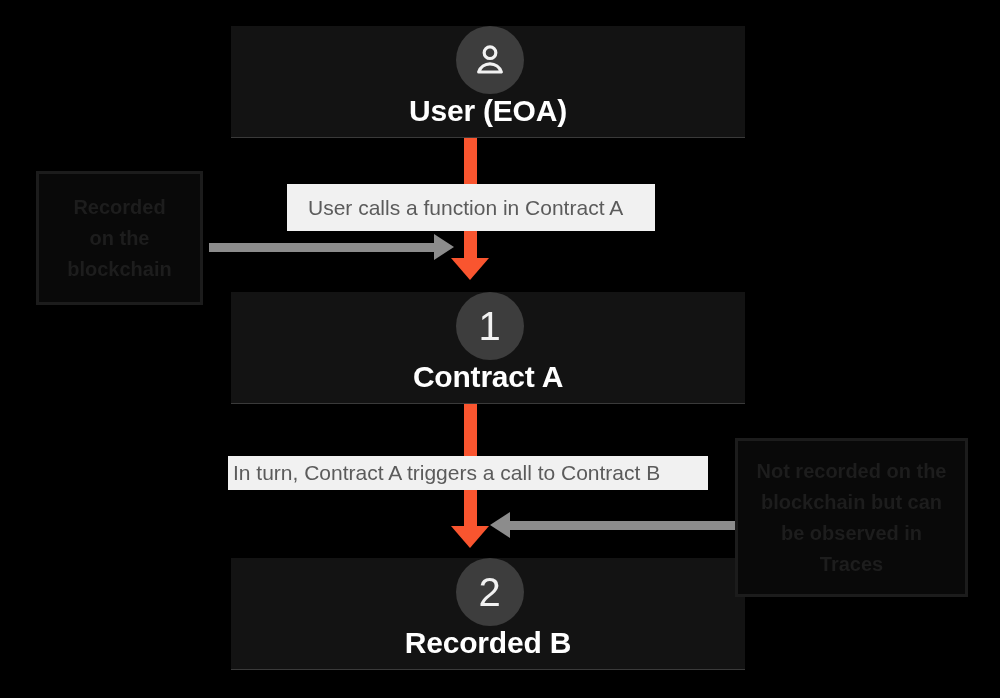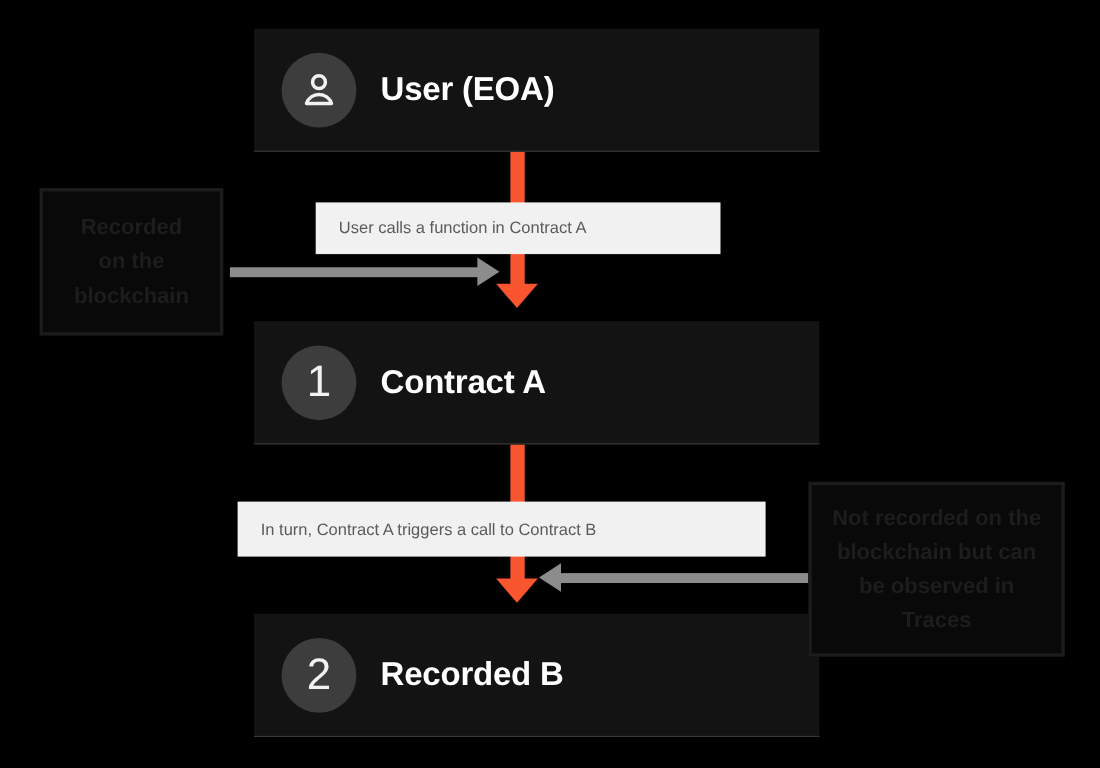--- a/index.html
+++ b/index.html
@@ -23,20 +23,21 @@
     position: absolute;
     left: 231px;
     width: 514px;
     height: 112px;
     background: #131313;
     border-bottom: 1px solid #3a3a3a;
     box-sizing: border-box;
     display: flex;
     align-items: center;
     z-index: 3;
+    flex-direction: column;
   }
   .node-badge {
     width: 68px;
     height: 68px;
     border-radius: 50%;
     background: #3d3d3d;
     margin-left: 25px;
     margin-right: 22px;
     display: flex;
     align-items: center;
@@ -81,36 +82,36 @@
     z-index: 2;
   }
   #head-1 { top: 258px; }
   #head-2 { top: 526px; }
 
   
   .edge-label {
     position: absolute;
     background: #f1f1f1;
     color: #5b5b5b;
-    font-size: 15px;
+    font-size: 21px;
     display: flex;
     align-items: center;
     box-sizing: border-box;
     z-index: 4;
     white-space: nowrap;
   }
   #edge-label-1 {
     left: 287px; top: 184px;
     width: 368px; height: 47px;
     padding-left: 21px;
   }
   #edge-label-2 {
-    left: 216px; top: 456px;
-    width: 480px; height: 50px;
-    padding-left: 21px;
+    left: 228px; top: 456px;
+    width: 480px; height: 34px;
+    padding-left: 5px;
   }
 
   
   .annot {
     position: absolute;
     background: #090909;
     border: 3px solid #1c1c1c;
     box-sizing: border-box;
     display: flex;
     flex-direction: column;

